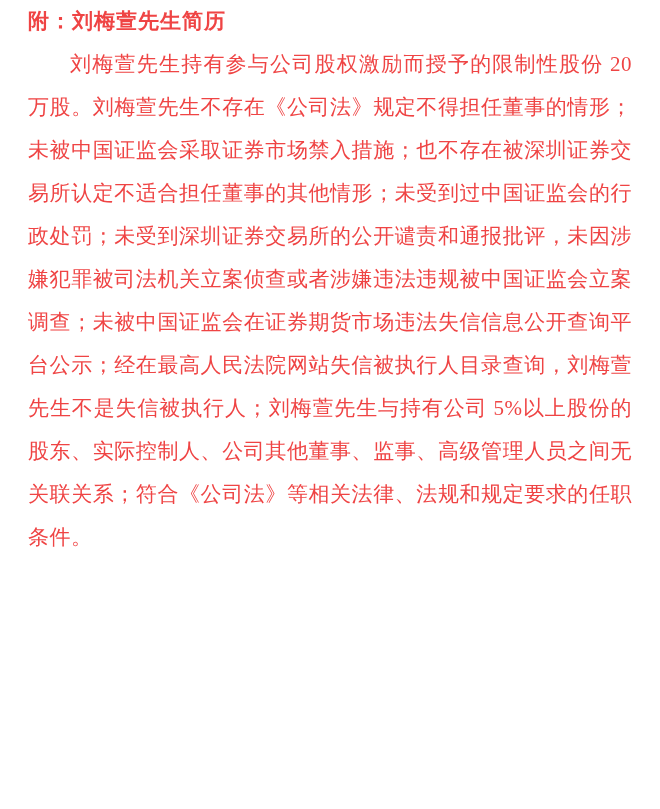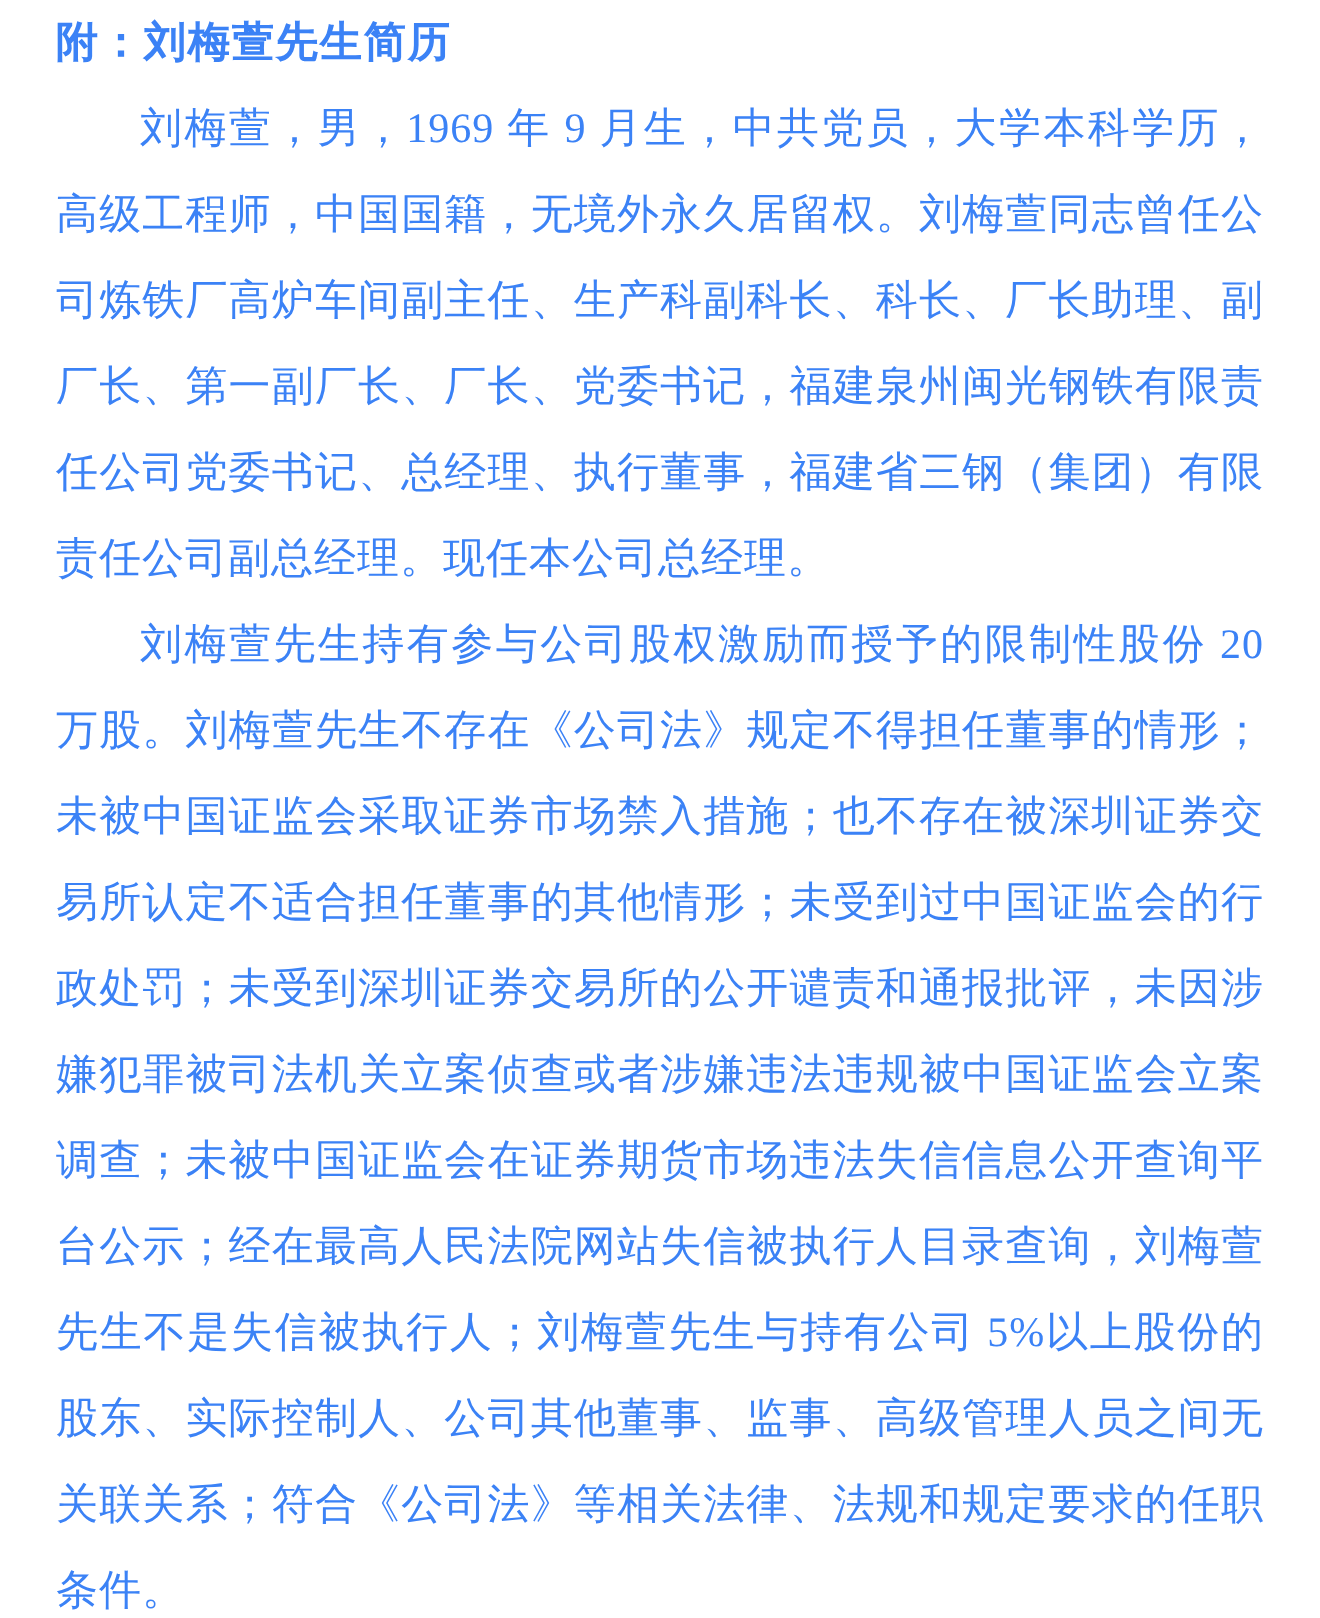--- a/index.html
+++ b/index.html
@@ -11,21 +11,21 @@
     height: 809px;
     background: #ffffff;
     overflow: hidden;
   }
   .page {
     box-sizing: border-box;
     width: 660px;
     height: 809px;
     padding: 0 28px;
     background: #ffffff;
-    color: #3b82f6;
+    color: #ef4444;
     font-family: "Liberation Serif", "DejaVu Serif", serif;
   }
   .doc-title {
     margin: 0;
     font-size: 21px;
     line-height: 43px;
     font-weight: 700;
     letter-spacing: 1px;
     white-space: nowrap;
   }
@@ -37,15 +37,14 @@
     text-align: justify;
     text-justify: inter-ideograph;
     text-indent: 2em;
   }
 </style>
 </head>
 <body>
 
 <div class="page">
   <h1 class="doc-title">附：刘梅萱先生简历</h1>
-  <p class="doc-para">刘梅萱，男，1969 年 9 月生，中共党员，大学本科学历，高级工程师，中国国籍，无境外永久居留权。刘梅萱同志曾任公司炼铁厂高炉车间副主任、生产科副科长、科长、厂长助理、副厂长、第一副厂长、厂长、党委书记，福建泉州闽光钢铁有限责任公司党委书记、总经理、执行董事，福建省三钢（集团）有限责任公司副总经理。现任本公司总经理。</p>
   <p class="doc-para">刘梅萱先生持有参与公司股权激励而授予的限制性股份 20 万股。刘梅萱先生不存在《公司法》规定不得担任董事的情形；未被中国证监会采取证券市场禁入措施；也不存在被深圳证券交易所认定不适合担任董事的其他情形；未受到过中国证监会的行政处罚；未受到深圳证券交易所的公开谴责和通报批评，未因涉嫌犯罪被司法机关立案侦查或者涉嫌违法违规被中国证监会立案调查；未被中国证监会在证券期货市场违法失信信息公开查询平台公示；经在最高人民法院网站失信被执行人目录查询，刘梅萱先生不是失信被执行人；刘梅萱先生与持有公司 5%以上股份的股东、实际控制人、公司其他董事、监事、高级管理人员之间无关联关系；符合《公司法》等相关法律、法规和规定要求的任职条件。</p>
 </div>
 
 </body></html>

